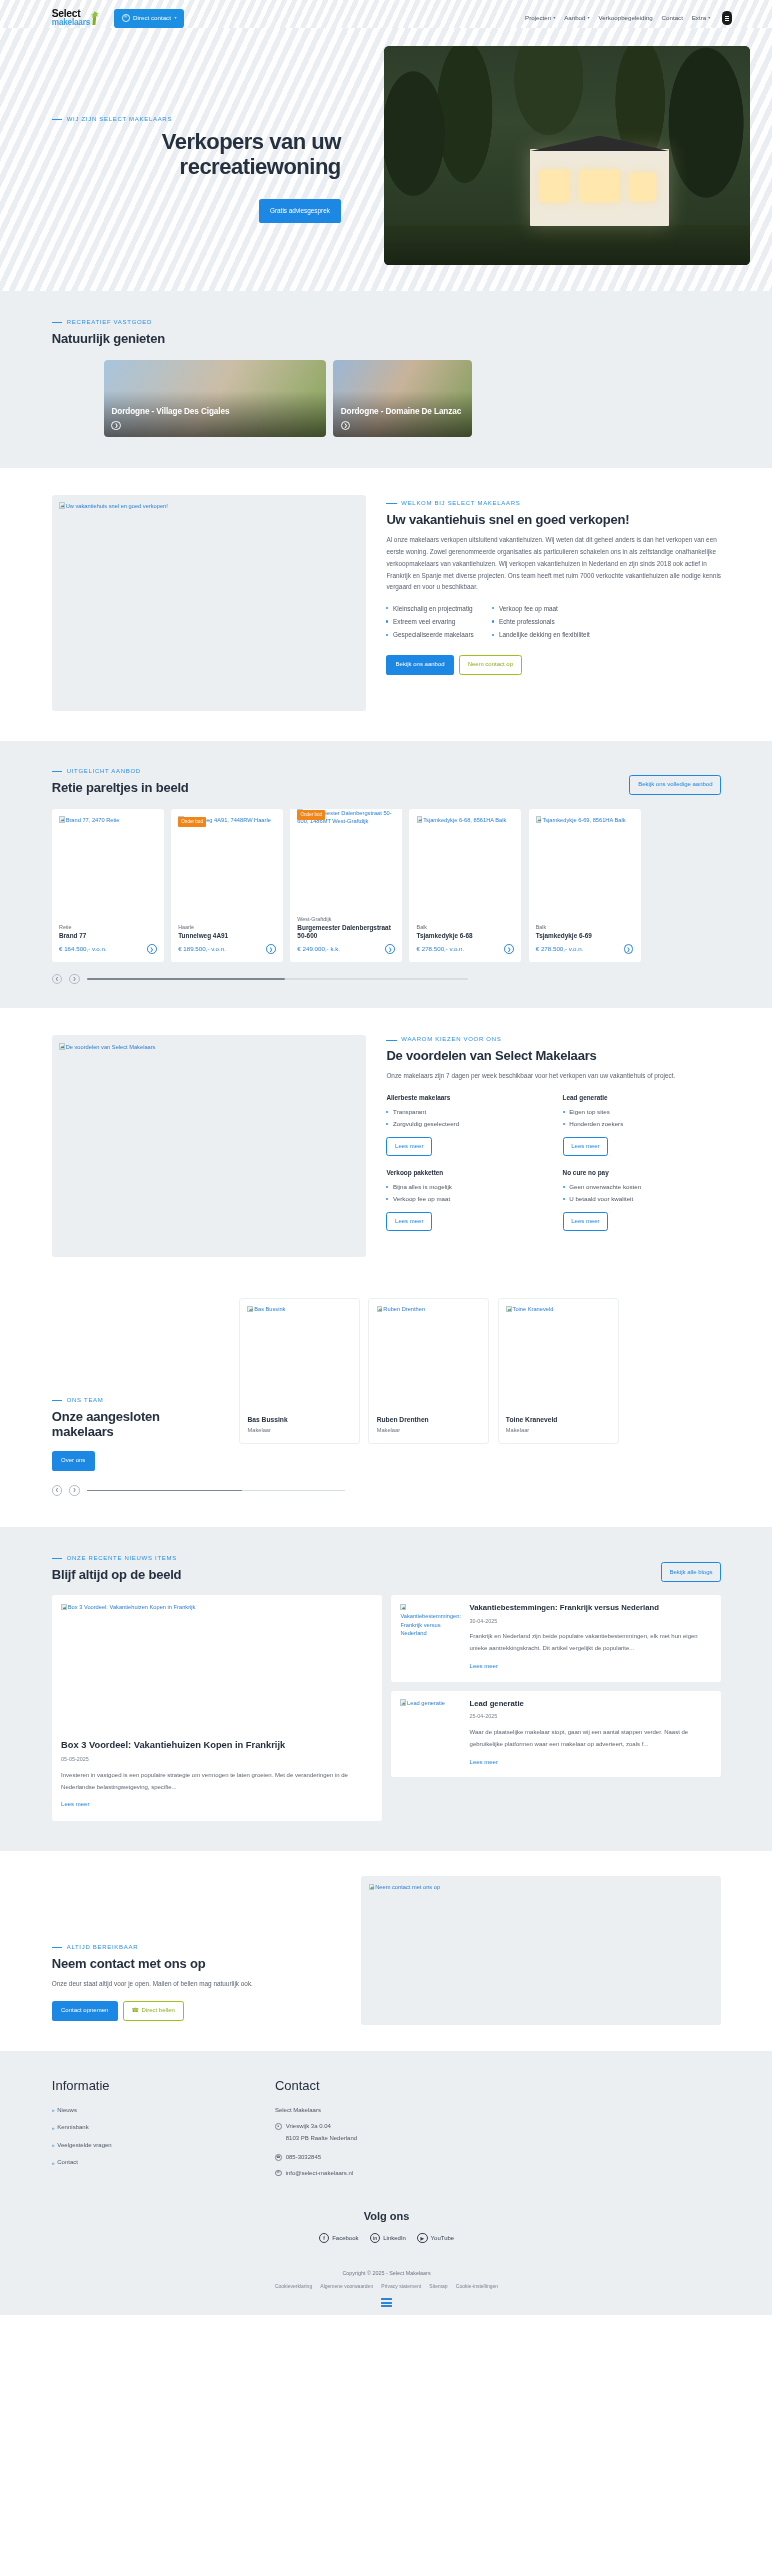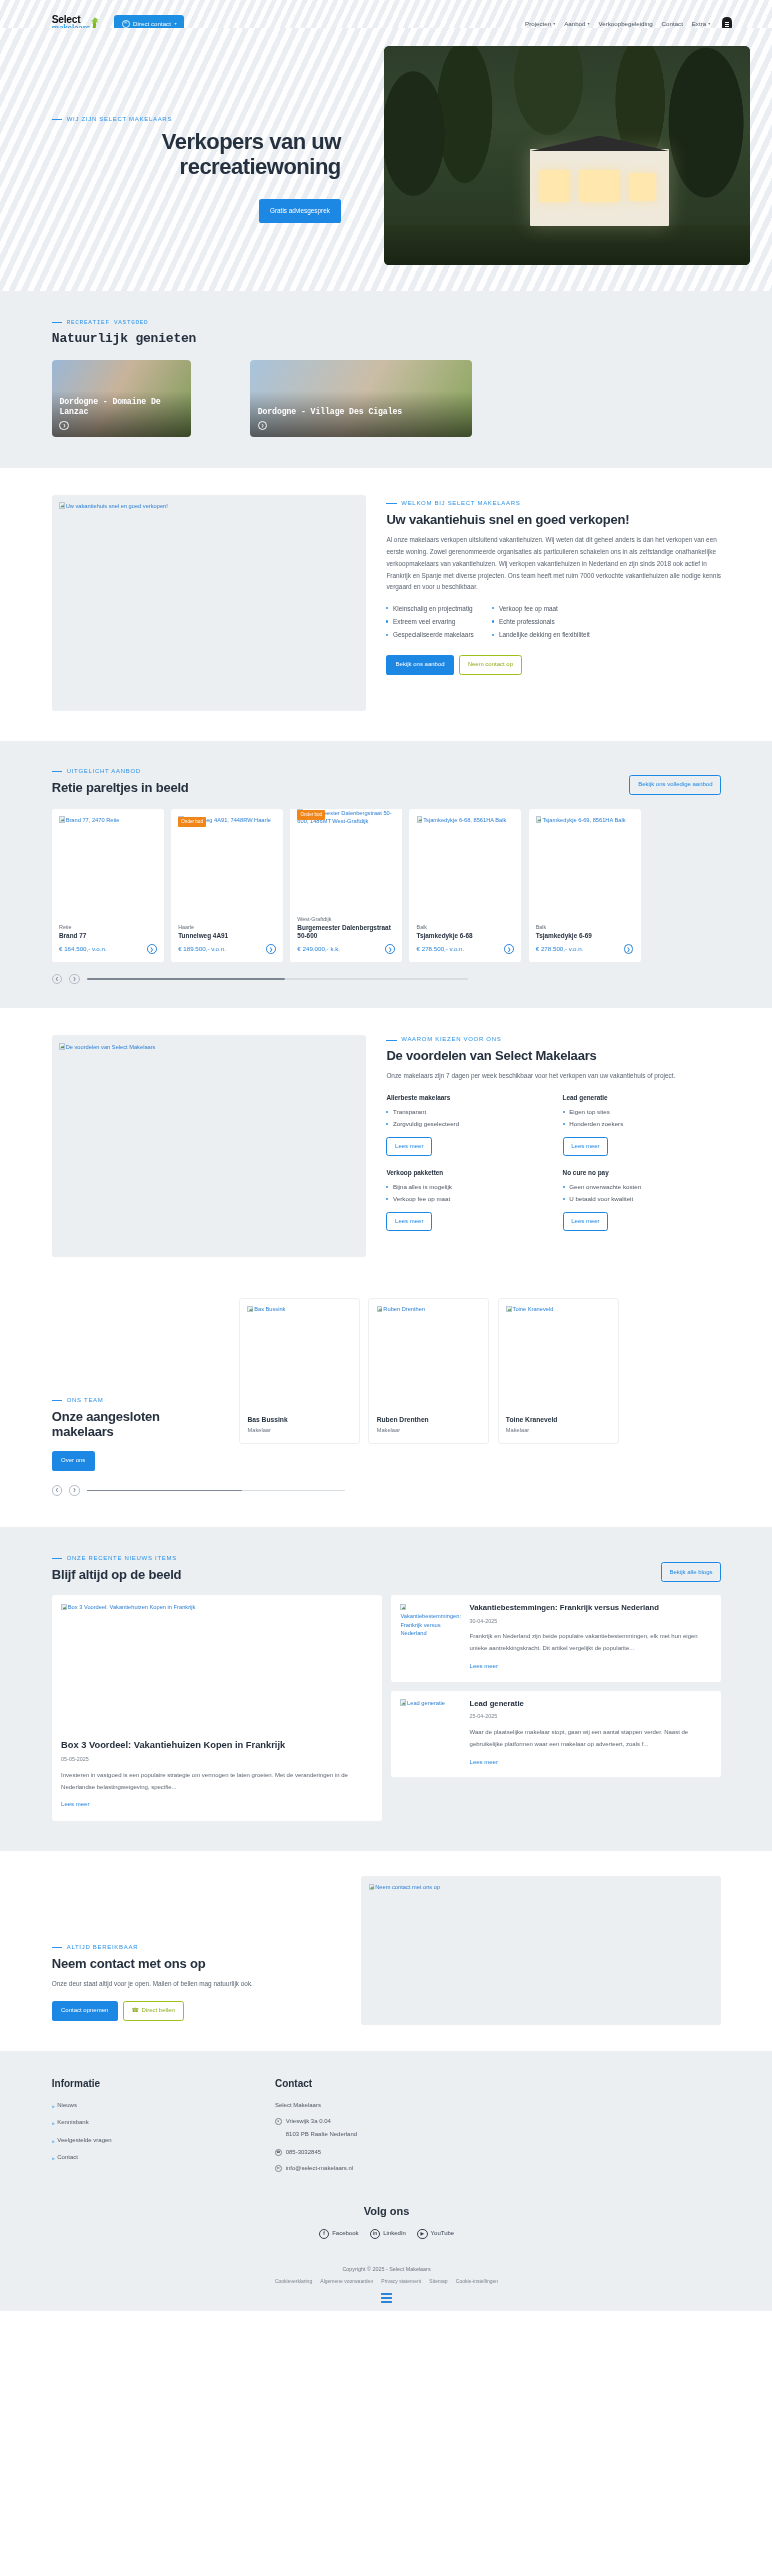--- a/index.html
+++ b/index.html
@@ -24,21 +24,21 @@
   .btn-out-green{border-color:#9ec01f;color:#8fae1c;background:transparent;padding:4.1px 7.7px;}
   .ph-img{color:#2a7fd4;font-size:5.7px;line-height:1.5;display:block;}
   .ph-img .brk{display:inline-block;width:5.7px;height:6.7px;vertical-align:-1px;margin-right:1px;
     background:linear-gradient(135deg,#e8eef4 0 55%,#c9d6e2 55% 100%);border:0.5px solid #b9c7d4;border-radius:0.5px;position:relative;}
   .ph-img .brk:after{content:"";position:absolute;left:0.5px;bottom:0.5px;width:3.6px;height:2.6px;background:#4f9a3c;clip-path:polygon(0 100%,40% 25%,65% 60%,100% 10%,100% 100%);}
 
   
   .topbar{height:28px;background:#f4f6f8;position:relative;overflow:hidden;}
   .topbar:before{content:"";position:absolute;inset:0;
     background:repeating-linear-gradient(115deg,rgba(255,255,255,.9) 0 4.6px,rgba(226,231,236,.55) 4.6px 9.3px);}
-  .topbar-inner{position:relative;width:690px;margin:10px auto;height:100%;display:flex;align-items:center;gap:7.2px;}
+  .topbar-inner{position:relative;width:690px;margin:4px auto;height:100%;display:flex;align-items:center;gap:7.2px;}
   .logo{display:flex;flex-direction:column;line-height:.95;padding-left:10.3px;}
   .logo .l1{font-size:10.3px;font-weight:700;color:#111;letter-spacing:-0.3px;}
   .logo .l2{font-size:8.2px;font-weight:700;color:#3aa0e8;letter-spacing:-0.2px;}
   .logo-wrap{display:flex;align-items:center;}
   .leaf{width:8.2px;height:13.4px;margin-left:0.5px;position:relative;}
   .leaf:before{content:"";position:absolute;left:2.6px;top:1.5px;width:2.6px;height:12px;background:#7cb518;transform:skewX(-6deg);}
   .leaf:after{content:"";position:absolute;left:0;top:0;width:8.2px;height:7.2px;background:#8cc63e;
     clip-path:polygon(50% 0,100% 38%,72% 45%,100% 72%,60% 66%,64% 100%,42% 70%,20% 92%,26% 56%,0 46%,30% 40%);}
   .direct-contact{background:#1d8fe3;color:#fff;border-radius:3.1px;height:19px;display:flex;align-items:center;gap:3.6px;padding:0 7.7px;font-size:6.2px;margin-left:8.2px;cursor:pointer;}
   .dc-ico{width:7.7px;height:7.7px;border:0.6px solid rgba(255,255,255,.85);border-radius:50%;display:flex;align-items:center;justify-content:center;font-size:3.6px;}
@@ -67,21 +67,21 @@
       radial-gradient(ellipse 41px 103px at 70% 25%,#243219 0 60%,transparent 61%),
       radial-gradient(ellipse 57px 93px at 45% 15%,#2a3a20 0 60%,transparent 61%);}
   .hp-house{position:absolute;left:40%;top:47%;width:139px;height:77px;background:#efe9db;border-radius:1px;
     box-shadow:0 0 20.6px rgba(255,240,190,.25);}
   .hp-house:before{content:"";position:absolute;left:-7.2px;top:-13.4px;width:154px;height:15.5px;background:#2c2c2c;
     clip-path:polygon(5% 100%,50% 0,95% 100%);}
   .hp-win{position:absolute;background:#ffe7ad;box-shadow:0 0 9.3px rgba(255,220,140,.6);}
   .hp-grass{position:absolute;left:0;right:0;bottom:0;height:40px;background:linear-gradient(#27351e,#1a2414);}
 
   
-  .projects{background:#eceff2;padding:27px 0 31px;font-family:Liberation Mono, monospace;}
+  .projects{background:#eceff2;padding:27px 0 31px;}
   .proj-head{padding-left:10.3px;}
   .proj-grid{margin-top:13.4px;display:flex;flex-wrap:wrap;gap:7.2px;padding-left:10.3px;}
   .proj-card{width:139px;height:77px;border-radius:4.1px;overflow:hidden;position:relative;cursor:pointer;}
   .proj-card.tall{width:222px;}
   .pc-ov{position:absolute;inset:0;background:linear-gradient(transparent 40%,rgba(0,0,0,.55));}
   .pc-ttl{position:absolute;left:7.7px;right:7.7px;bottom:19.6px;color:#fff;font-size:8.2px;font-weight:700;line-height:1.2;letter-spacing:-0.1px;}
   .pc-arw{position:absolute;left:7.7px;bottom:6.2px;width:9.8px;height:9.8px;border:0.7px solid rgba(255,255,255,.95);
     border-radius:50%;color:#fff;font-size:4.6px;display:flex;align-items:center;justify-content:center;}
   .sc1{background:linear-gradient(120deg,#5f7c52 0%,#8d6f4f 40%,#c9b9a4 100%);}
   .sc2{background:linear-gradient(120deg,#9bb7d6 0%,#c8b39a 45%,#7d9c57 100%);}
@@ -163,21 +163,21 @@
   .cta-row{display:flex;gap:20.6px;padding:0 10.3px;align-items:flex-start;}
   .cta-copy{width:289px;padding-top:67px;}
   .cta-copy p{margin-top:6.2px;}
   .cta-btns{display:flex;gap:5.2px;margin-top:11.3px;}
   .cta-img{flex:1;height:149px;background:#eceff2;border-radius:3.1px;padding:7.2px;}
 
   
   .footer{background:#eceff2;padding:25px 0 0;}
   .foot-cols{display:flex;padding:0 10.3px;}
   .fcol{width:33.33%;}
-  .fcol h4{font-size:10px;font-weight:700;color:#26313f;margin-bottom:9.3px;}
+  .fcol h4{font-size:13px;font-weight:400;color:#26313f;margin-bottom:9.3px;}
   .fcol li{margin-bottom:8.2px;font-size:6px;color:#4f5863;display:flex;align-items:center;gap:3.6px;cursor:pointer;}
   .fchev{color:#2f8fe0;font-size:5.2px;letter-spacing:-1px;}
   .fcontact-name{font-size:6px;color:#4f5863;margin-bottom:7.2px;}
   .fline{display:flex;gap:4.1px;font-size:6px;color:#4f5863;margin-bottom:3.1px;align-items:flex-start;}
   .fico{width:6.7px;height:6.7px;border:0.6px solid #7f8893;border-radius:50%;display:flex;align-items:center;justify-content:center;font-size:3.3px;margin-top:1px;flex:0 0 6.7px;}
   .fsub{padding-left:10.8px;font-size:6px;color:#4f5863;margin-bottom:9.3px;}
   .follow{text-align:center;margin-top:27px;}
   .follow h4{font-size:11px;font-weight:700;color:#26313f;}
   .socials{display:flex;justify-content:center;gap:11.3px;margin-top:8.2px;}
   .soc{display:flex;align-items:center;gap:3.1px;font-size:6px;color:#394350;cursor:pointer;}
@@ -262,28 +262,28 @@
 <section class="projects">
   <div class="wrap">
     <div class="proj-head">
       <div class="eyebrow">
         <span class="dash"></span>
         <span>RECREATIEF VASTGOED</span>
       </div>
       <h2 class="sec-title">Natuurlijk genieten</h2>
     </div>
     <div class="proj-grid">
+      <div class="proj-card tall sc3" style="margin-left:52px;">
+        <div class="pc-ov"></div>
+        <div class="pc-ttl">Dordogne - Village Des Cigales</div>
+        <div class="pc-arw">❯</div>
+      </div>
       <div class="proj-card sc2">
         <div class="pc-ov"></div>
         <div class="pc-ttl">Dordogne - Domaine De Lanzac</div>
-        <div class="pc-arw">❯</div>
-      </div>
-      <div class="proj-card tall sc3" style="margin-left:52px;">
-        <div class="pc-ov"></div>
-        <div class="pc-ttl">Dordogne - Village Des Cigales</div>
         <div class="pc-arw">❯</div>
       </div>
     </div>
   </div>
 </section>
 
 <section class="about">
   <div class="wrap about-row">
     <div class="about-img">
       <span class="ph-img"><span class="brk"></span><span>Uw vakantiehuis snel en goed verkopen!</span></span>

